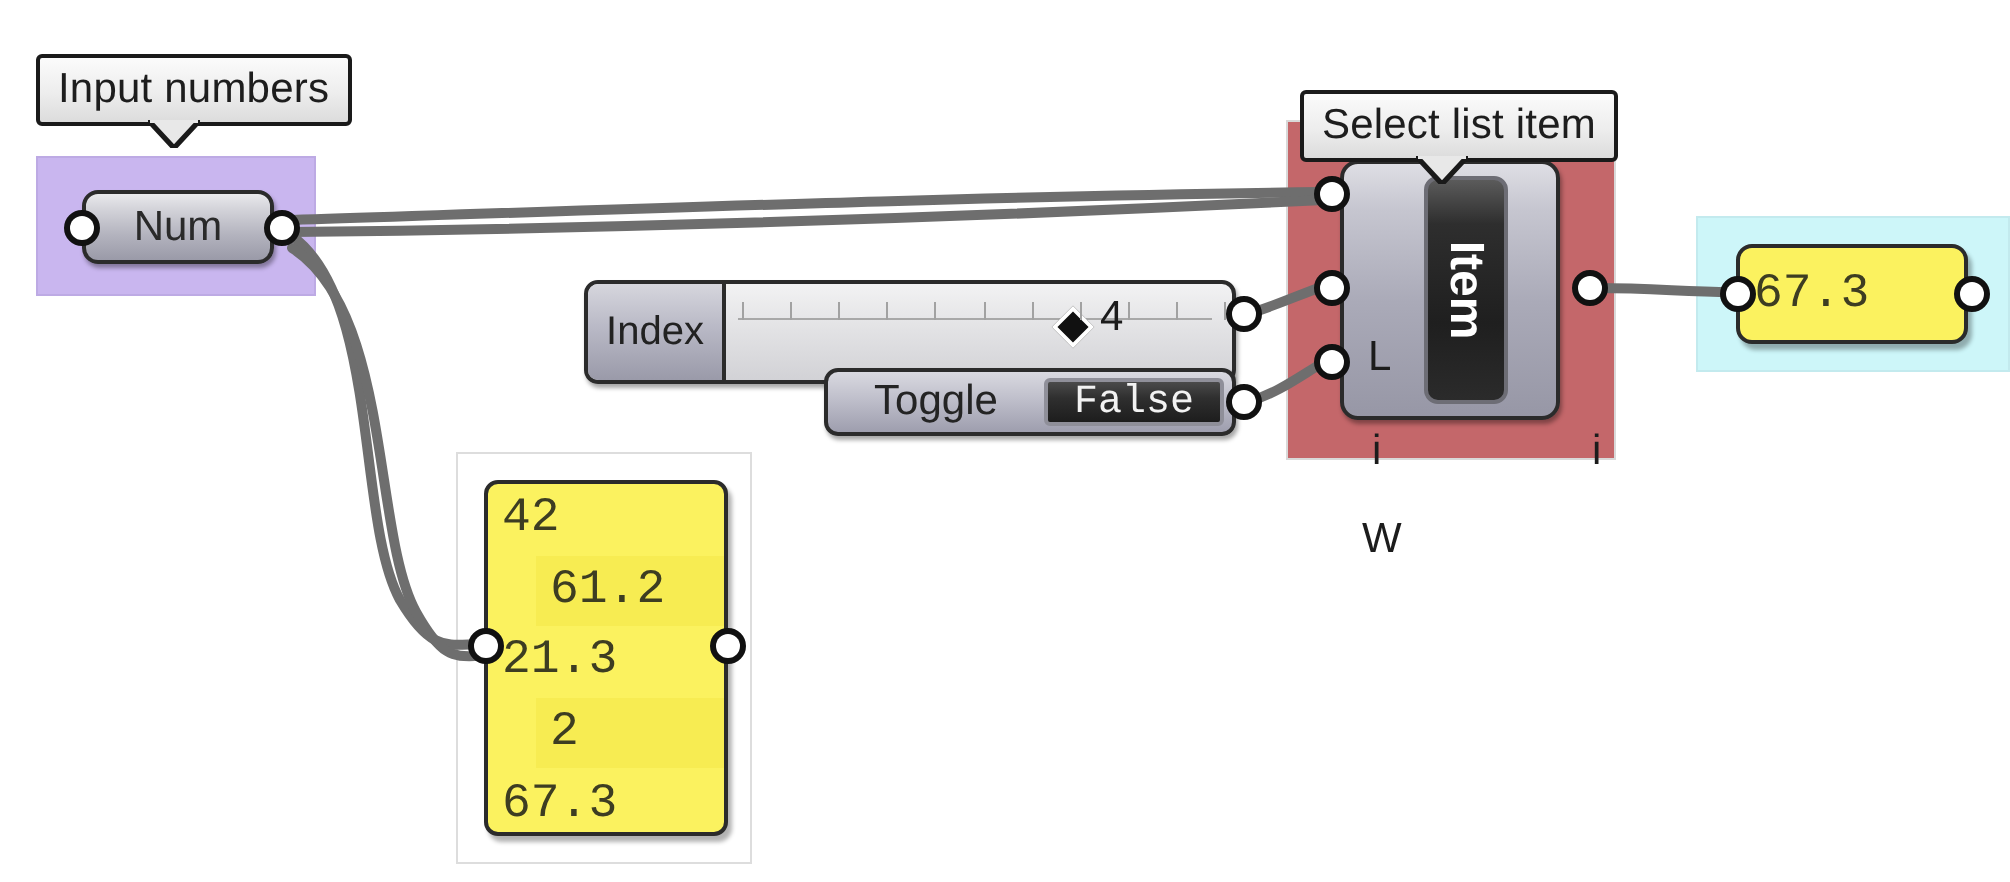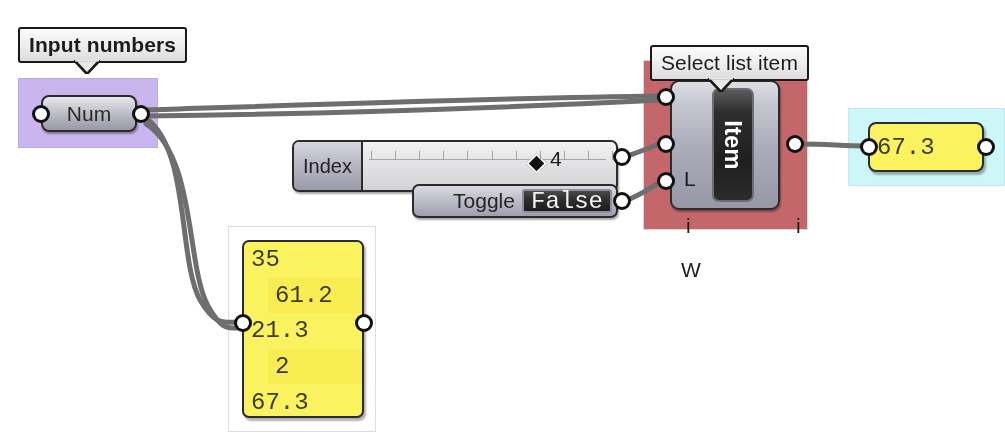--- a/index.html
+++ b/index.html
@@ -16,21 +16,21 @@
   
   #wires{position:absolute;left:0;top:0;width:1005px;height:441px;pointer-events:none;}
 
   
   .callout{position:absolute;box-sizing:border-box;
     background:linear-gradient(180deg,#fbfbfb 0%,#ededed 55%,#dcdcdc 100%);
     border:2px solid #1a1a1a;border-radius:3px;
     padding:3px 9px 4px 9px;color:#1d1d1d;white-space:nowrap;}
   .callout .ctext{font-size:21px;line-height:25px;letter-spacing:.1px;}
   .callout .tail{position:absolute;bottom:-13px;width:26px;height:14px;}
-  #callout-input{left:18px;top:27px;font-weight:bold;}
+  #callout-input{left:18px;top:27px;}
   #callout-input .tail{left:54px;}
   #callout-select{left:650px;top:14px;margin-top:31px;}
   #callout-select .tail{left:56px;}
 
   
   .node{position:absolute;box-sizing:border-box;border:2px solid #2b2b2b;border-radius:8px;
     background:linear-gradient(180deg,#e9e9ec 0%,#d4d4da 22%,#b3b3be 62%,#9a9aa8 100%);
     box-shadow:1px 2px 2px rgba(0,0,0,.35);}
   .grip{position:absolute;background:#111;border-radius:50%;width:18px;height:18px;
     border:3px solid #111;box-sizing:border-box;}
@@ -56,26 +56,26 @@
   #slider-ticks-base{position:absolute;left:6px;right:10px;top:17px;height:1px;background:#a8a8a8;}
   #slider-handle{position:absolute;left:166px;top:14px;width:15px;height:15px;background:#111;
     transform:rotate(45deg);border:2px solid #fff;box-sizing:border-box;}
   #slider-value{position:absolute;left:187px;top:5px;font-size:21px;color:#1b1b1b;}
   #grip-slider-out{left:613px;top:148px;}
 
   
   #node-toggle{left:412px;top:184px;width:206px;height:34px;border-radius:7px;overflow:hidden;
     background:linear-gradient(180deg,#d9d9e0 0%,#bfbfcb 45%,#9e9eae 100%);}
   #toggle-label{position:absolute;left:0;top:0;width:108px;height:100%;
-    display:flex;align-items:center;justify-content:center;font-size:21px;color:#242424;padding-left:16px;}
+    display:flex;align-items:center;justify-content:center;font-size:21px;color:#242424;}
   #toggle-value{position:absolute;left:108px;top:3px;right:4px;bottom:3px;
     background:linear-gradient(180deg,#4a4a4a 0%,#2f2f2f 40%,#1d1d1d 100%);
     border:2px solid #8f8f99;border-radius:3px;
     display:flex;align-items:center;justify-content:center;
-    font-family:"Liberation Mono",monospace;font-size:24px;color:#f2f2f2;box-sizing:border-box;}
+    font-family:"Liberation Mono",monospace;font-size:20px;color:#f2f2f2;box-sizing:border-box;}
   #grip-toggle-out{left:613px;top:192px;}
 
   
   #node-item{left:670px;top:80px;width:110px;height:130px;border-radius:9px;
     background:linear-gradient(180deg,#dedee4 0%,#c6c6d0 18%,#aaaab8 55%,#9797a6 100%);}
   #item-capsule{position:absolute;left:40px;top:6px;width:42px;height:114px;border-radius:7px;
     background:linear-gradient(180deg,#5b5b5b 0%,#2e2e2e 20%,#1f1f1f 65%,#2b2b2b 100%);
     border:2px solid #6d6d75;box-sizing:border-box;
     display:flex;align-items:center;justify-content:center;}
   #item-capsule span{color:#fff;font-size:24px;font-weight:bold;
@@ -191,21 +191,21 @@
       <i></i>
     </div>
   <div class="grip" id="grip-W">
       <i></i>
     </div>
   <div class="grip" id="grip-item-out">
       <i></i>
     </div>
 
   <div class="node" id="panel-list">
-    <div class="prow">35</div>
+    <div class="prow">42</div>
     <div class="prow alt">61.2</div>
     <div class="prow">21.3</div>
     <div class="prow alt">2</div>
     <div class="prow">67.3</div>
   </div>
   <div class="grip" id="grip-panel-in">
       <i></i>
     </div>
   <div class="grip" id="grip-panel-out">
       <i></i>

